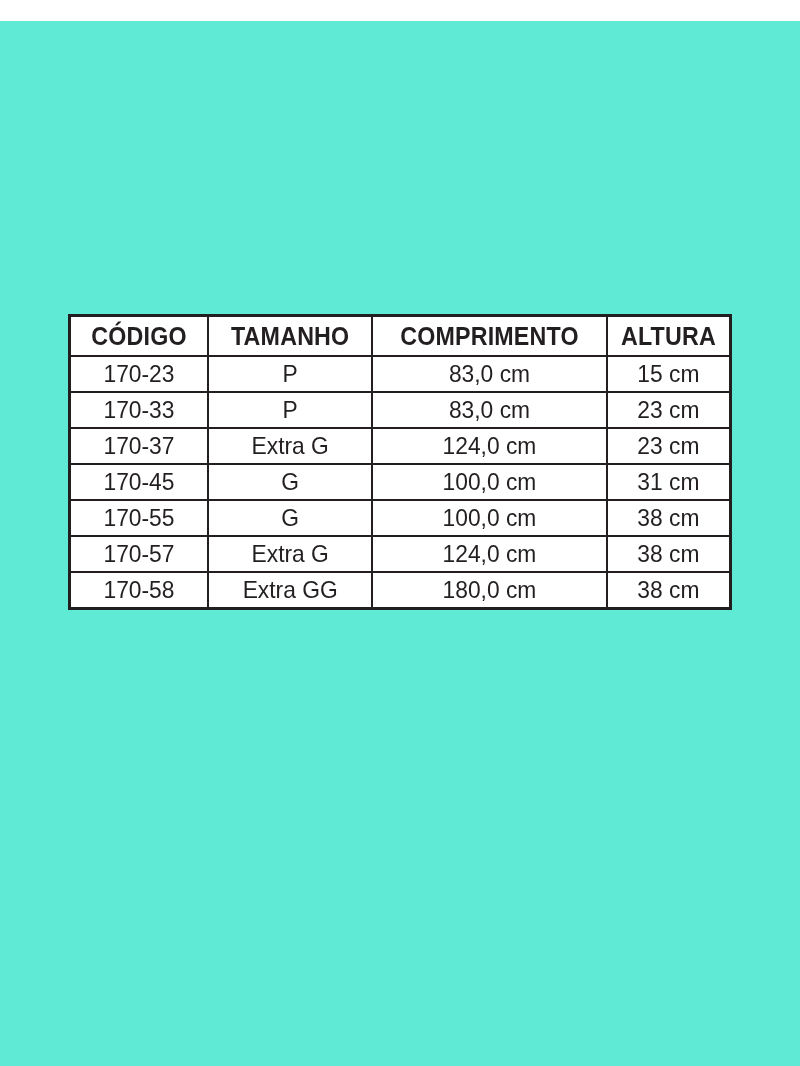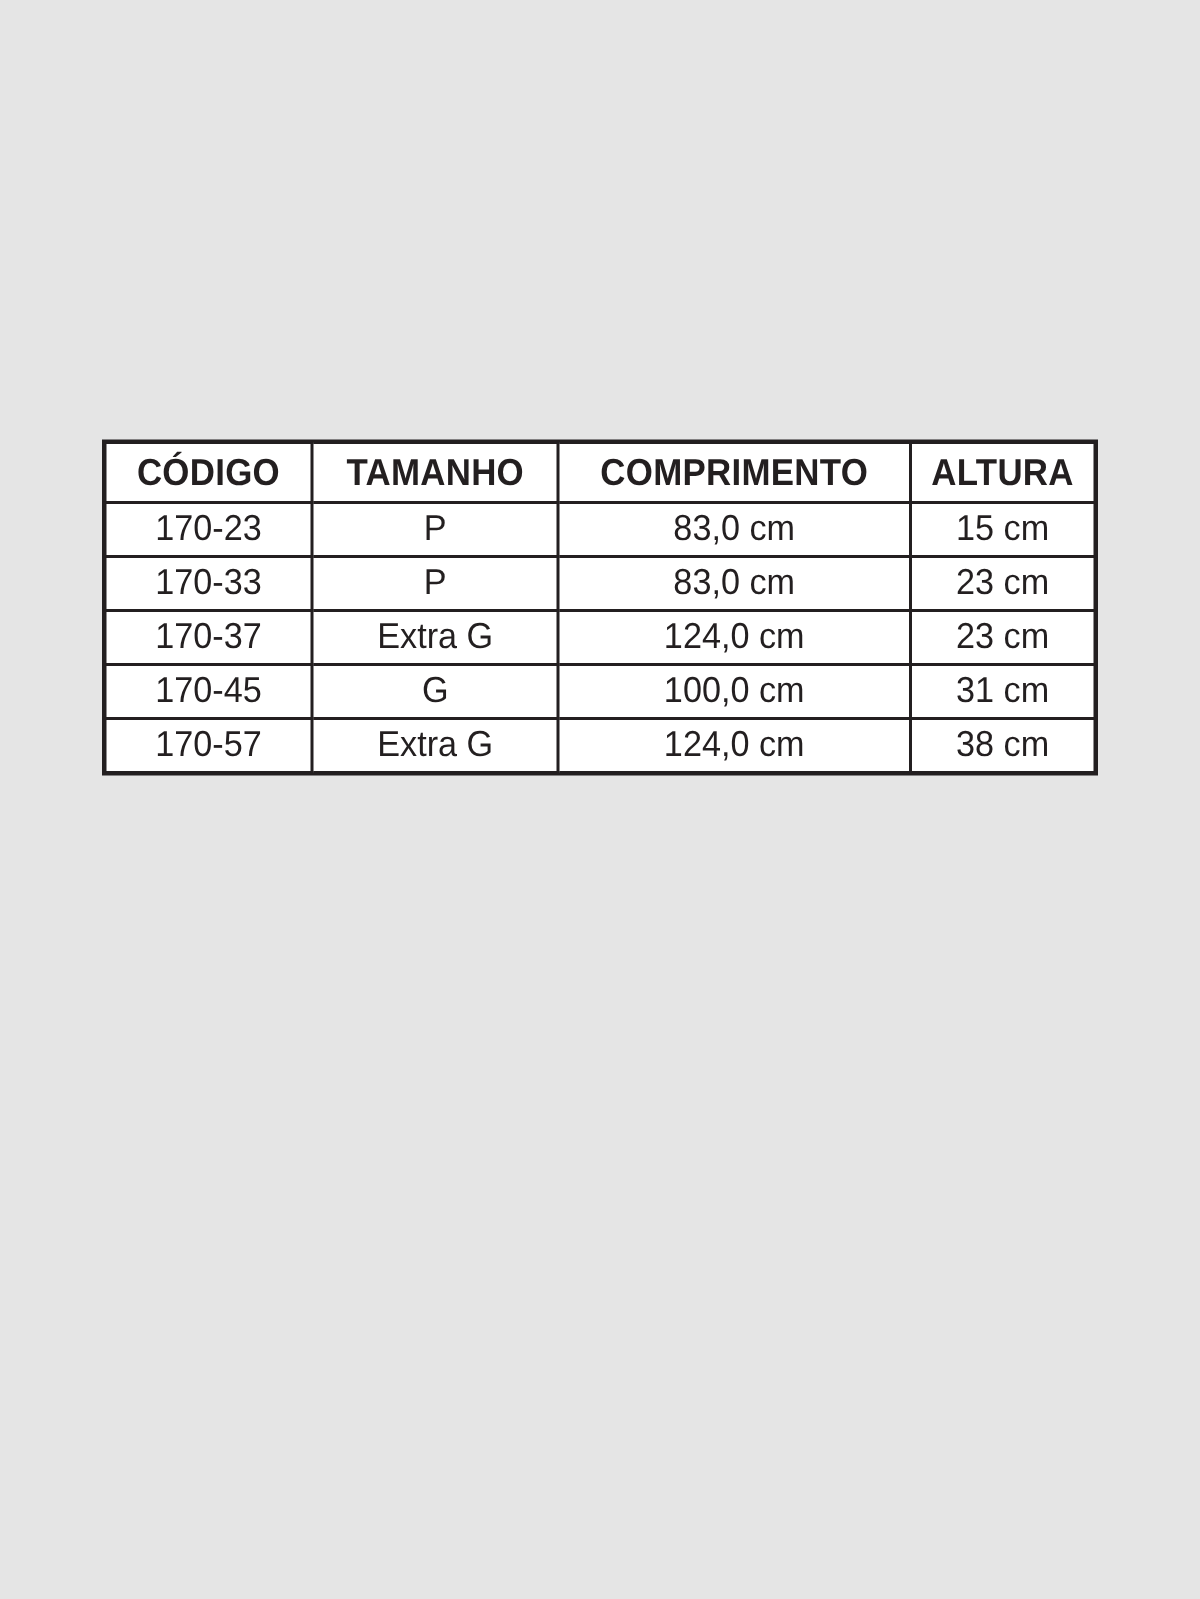--- a/index.html
+++ b/index.html
@@ -11,21 +11,22 @@
     width: 800px;
     height: 1066px;
     font-family: "Liberation Sans", sans-serif;
     color: #1a1a1a;
     position: relative;
     overflow: hidden;
   }
   .page {
     position: absolute;
     inset: 0;
-    background: #e5e5e5;
+    background: #5eead4;
+    margin-top: 21px;
   }
   .table-wrap {
     position: absolute;
     left: 69px;
     top: 294px;
     width: 662px;
   }
   table.size-table {
     border-collapse: collapse;
     width: 100%;
@@ -111,21 +112,33 @@
           <td>124,0 cm</td>
           <td>23 cm</td>
         </tr>
         <tr>
           <td>170-45</td>
           <td>G</td>
           <td>100,0 cm</td>
           <td>31 cm</td>
         </tr>
         <tr>
+          <td>170-55</td>
+          <td>G</td>
+          <td>100,0 cm</td>
+          <td>38 cm</td>
+        </tr>
+        <tr>
           <td>170-57</td>
           <td>Extra G</td>
           <td>124,0 cm</td>
+          <td>38 cm</td>
+        </tr>
+        <tr>
+          <td>170-58</td>
+          <td>Extra GG</td>
+          <td>180,0 cm</td>
           <td>38 cm</td>
         </tr>
       </tbody>
     </table>
   </div>
 </div>
 
 </body></html>

